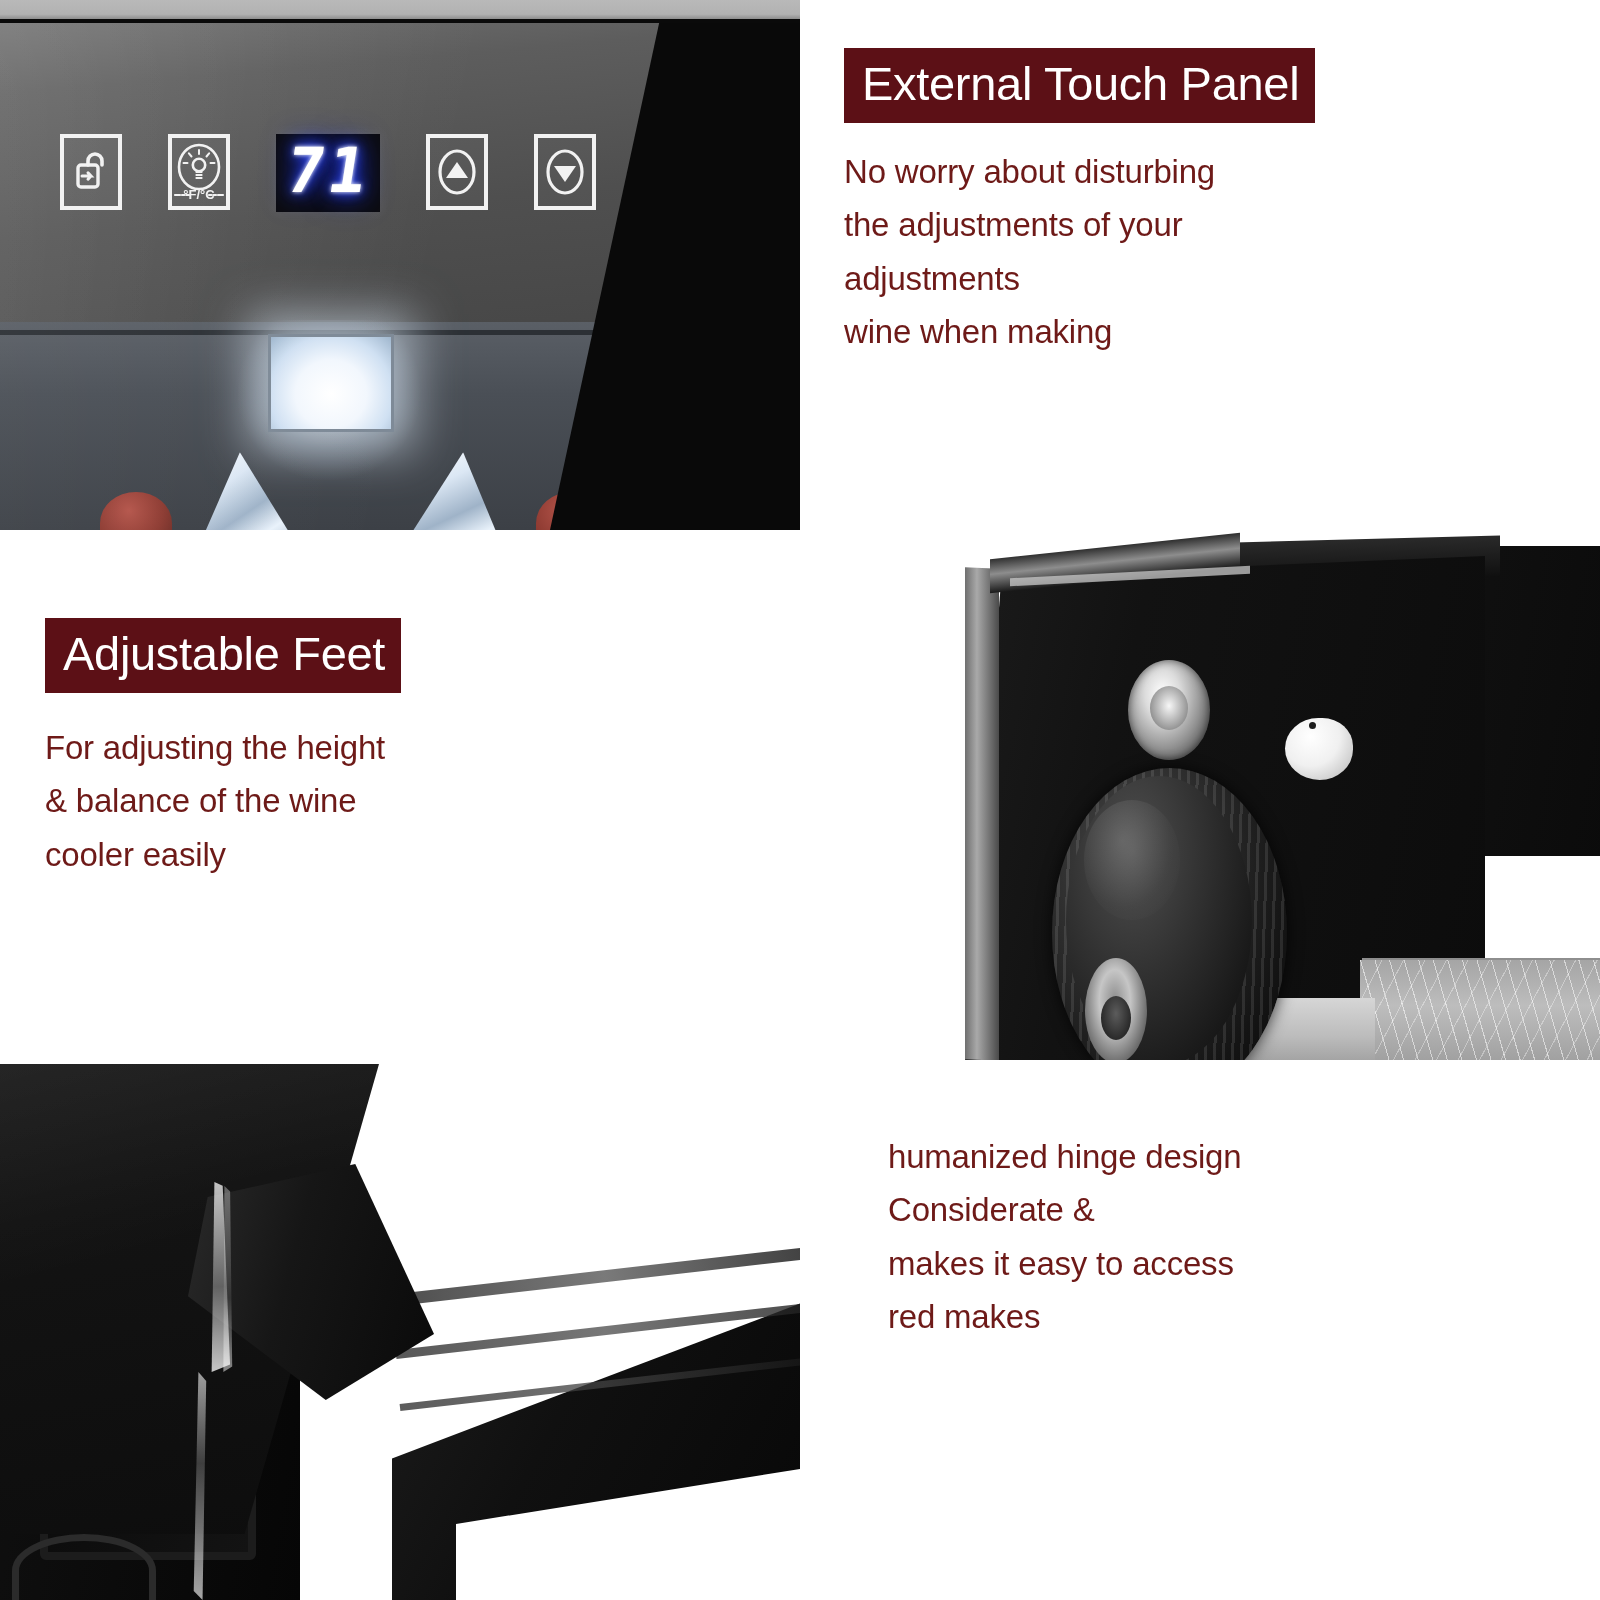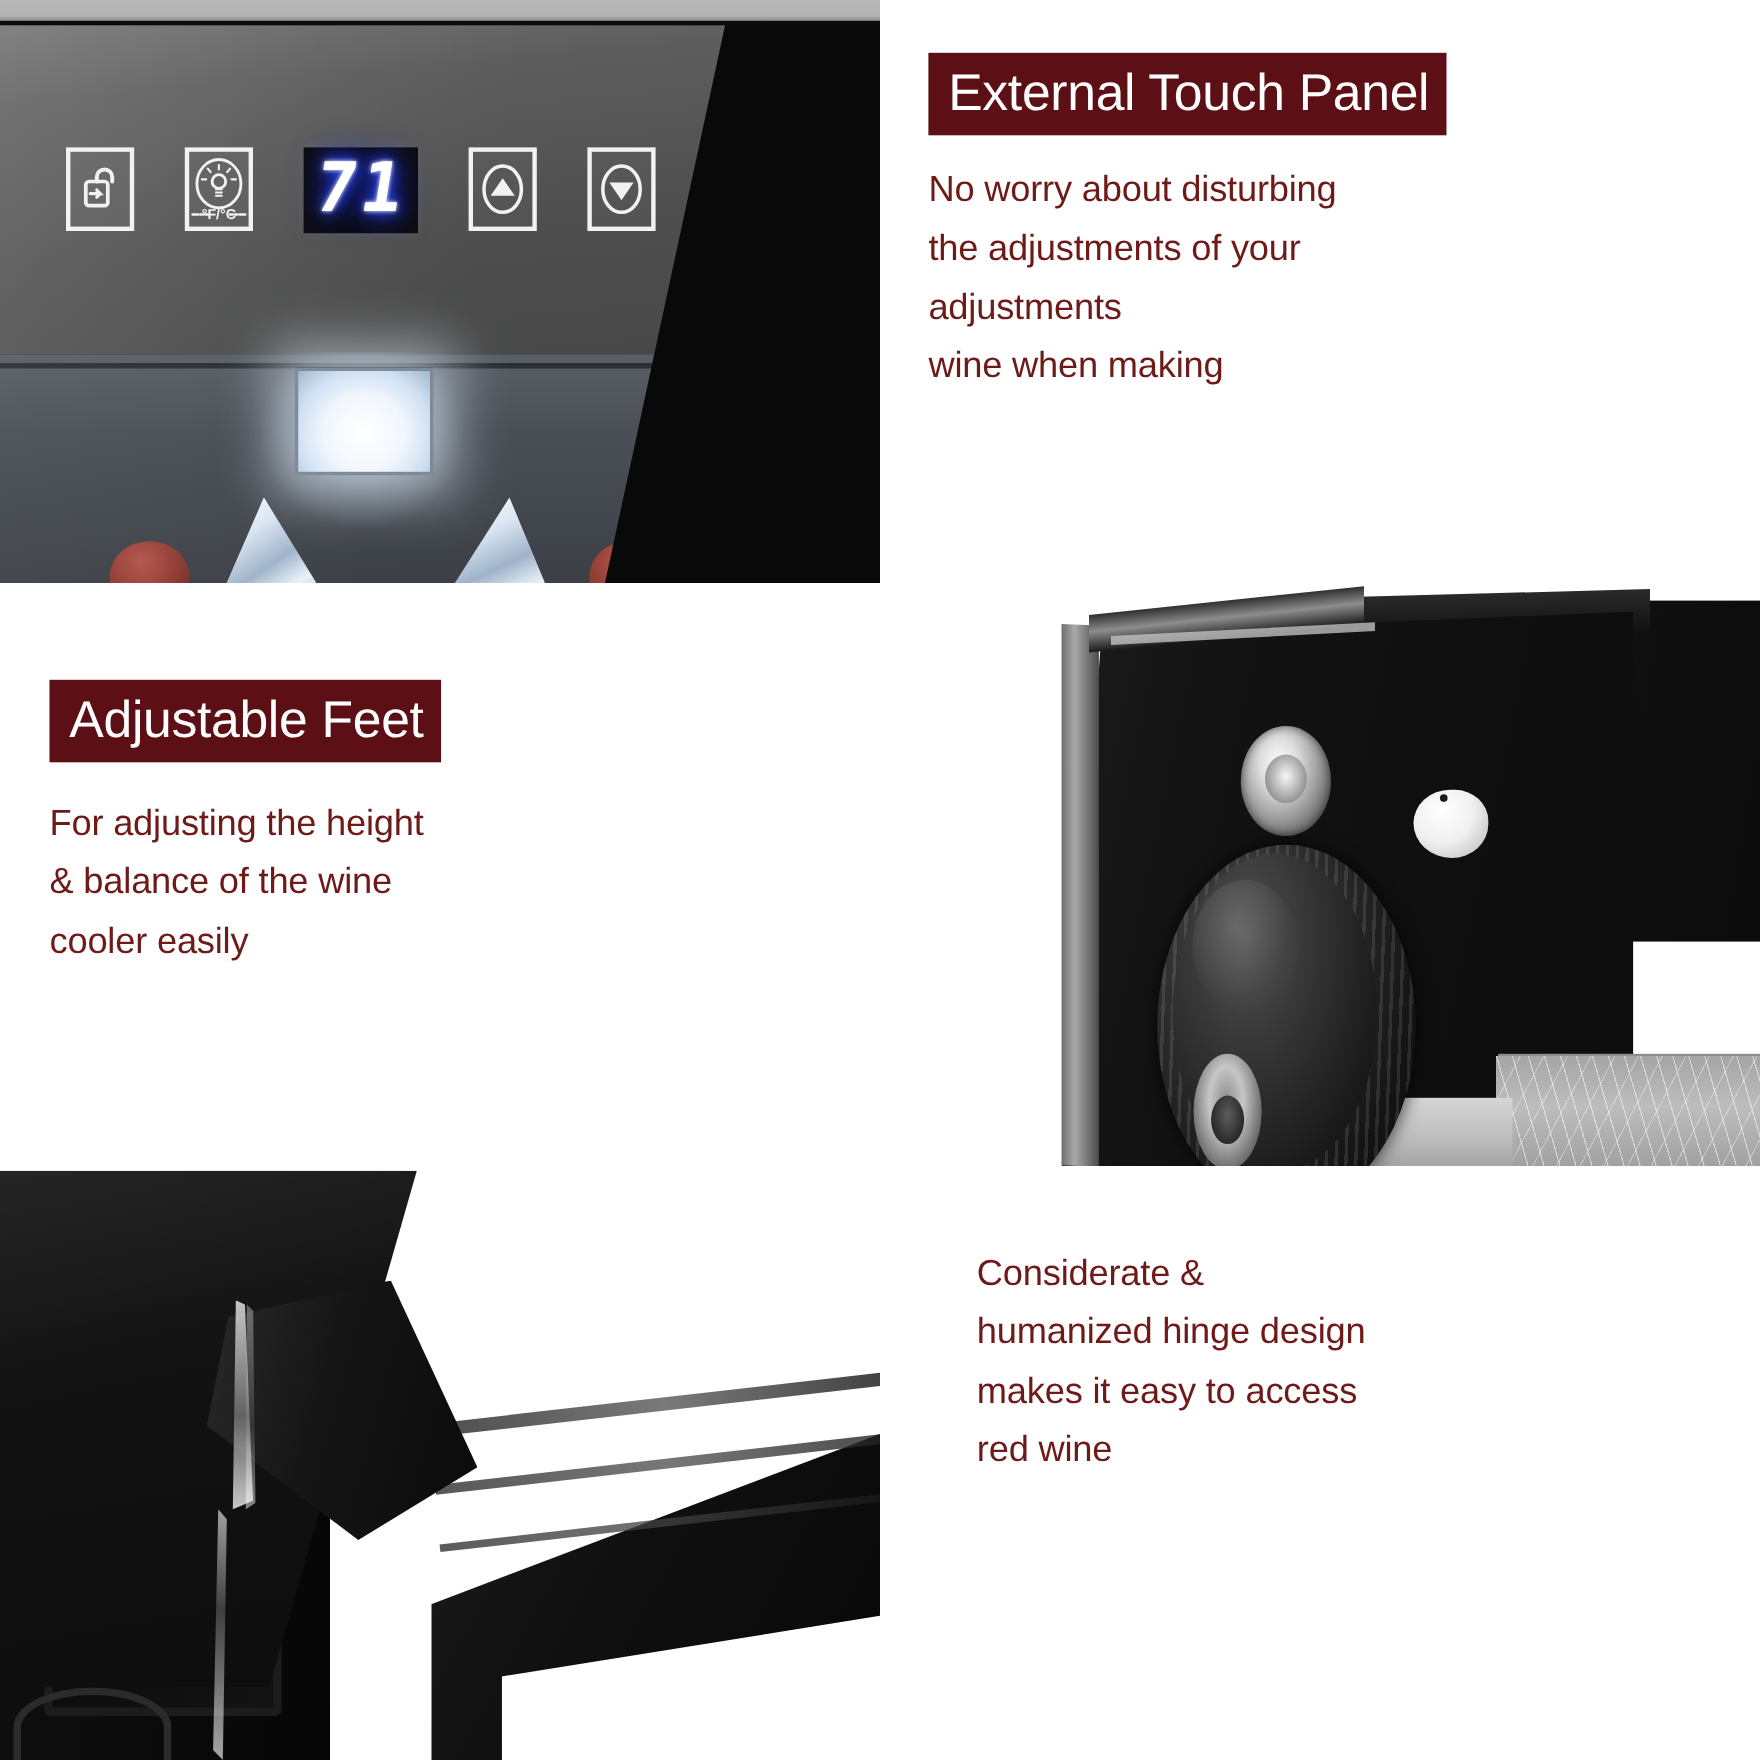--- a/index.html
+++ b/index.html
@@ -460,20 +460,20 @@
     <div class="hp-topslab-edge"></div>
     <div class="hp-edge-hl"></div>
     <div class="hp-hinge"></div>
     <div class="hp-hinge-gloss"></div>
     <div class="hp-hinge-gloss2"></div>
     <div class="hp-wire"></div>
   </div>
 
   <div class="oa-text">
     <div class="feature-body">
+      <span class="ln">humanized hinge design</span>
       <span class="ln">Considerate &amp;</span>
-      <span class="ln">humanized hinge design</span>
       <span class="ln">makes it easy to access</span>
-      <span class="ln">red wine</span>
+      <span class="ln">red makes</span>
     </div>
   </div>
 
 </div>
 
 </body></html>

